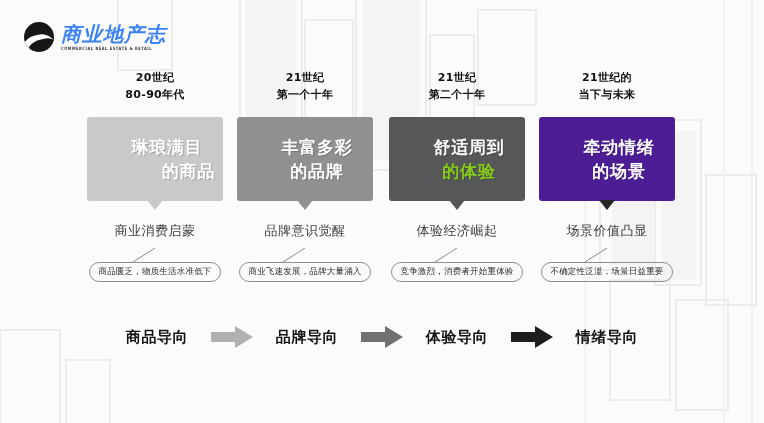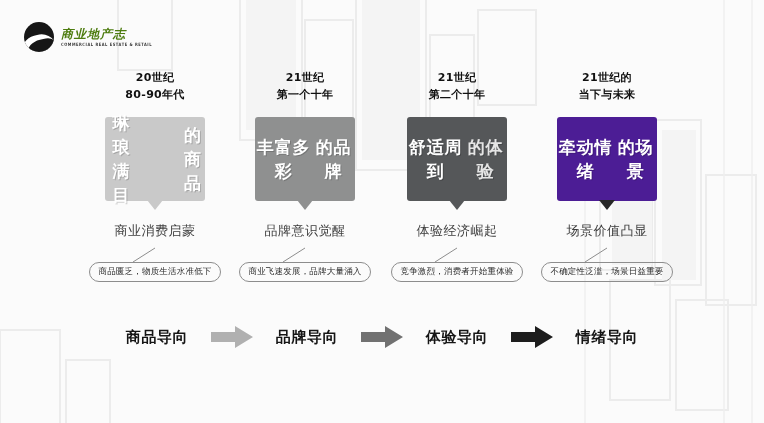--- a/index.html
+++ b/index.html
@@ -61,24 +61,24 @@
   #logo-mark .swoosh2 {
     position: absolute;
     left: 4px; top: 17px;
     width: 30px; height: 16px;
     background: #161616;
     border-radius: 60% 40% 50% 50% / 70% 60% 40% 40%;
     transform: rotate(-8deg);
   }
   #logo-text-wrap { line-height: 1; }
   #logo-cn {
-    font-size: 12px;
+    font-size: 20px;
     font-weight: 700;
     letter-spacing: 1px;
-    color: #4d7c0f;
+    color: #3b82f6;
     font-style: italic;
     font-family: "DejaVu Sans", "Liberation Sans", sans-serif;
   }
   #logo-en {
     font-size: 3.6px;
     font-weight: 700;
     letter-spacing: 0.55px;
     color: #3a3a3a;
     margin-top: 3px;
     transform: scaleY(1.25);
@@ -107,34 +107,35 @@
   .era .l2 { display: block; }
 
   
   .box-wrap {
     margin-top: 14px;
     position: relative;
     display: flex;
     justify-content: center;
   }
   .box {
-    width: 100px;
+    width: 136px;
     height: 84px;
     border-radius: 3px;
     display: flex;
-    flex-direction: row;
+    flex-direction: column;
     align-items: center;
     justify-content: center;
     color: #fff;
     font-size: 17px;
     font-weight: 700;
     line-height: 1.42;
     letter-spacing: 0.8px;
     position: relative;
     text-shadow: 1px 1px 0 rgba(0,0,0,0.18);
+    padding-left: 24px;
   }
   .box .tail {
     position: absolute;
     bottom: -9px;
     left: 50%;
     margin-left: -8px;
     width: 0; height: 0;
     border-left: 8px solid transparent;
     border-right: 8px solid transparent;
     border-top: 10px solid currentColor;
@@ -299,21 +300,21 @@
   </div>
 
   <div class="col" id="col-2">
     <div class="era">
       <span>21世纪</span>
       <span class="l2">第二个十年</span>
     </div>
     <div class="box-wrap">
       <div class="box" id="box-2" style="background: rgb(85, 87, 89); color: rgb(85, 87, 89);">
         <span style="color: rgb(255, 255, 255);">舒适周到</span>
-        <span style="color: #e5e5e5;">的体验</span>
+        <span style="color: #84cc16;">的体验</span>
         <span class="tail"></span>
       </div>
     </div>
     <div class="caption">体验经济崛起</div>
     <div class="pill-wrap">
       <div class="pill-lead">
         <svg width="30" height="16" viewBox="0 0 30 16">
             <line x1="26" y1="1" x2="4" y2="15" stroke="#8d8d8d" stroke-width="1"></line>
           </svg>
       </div>

